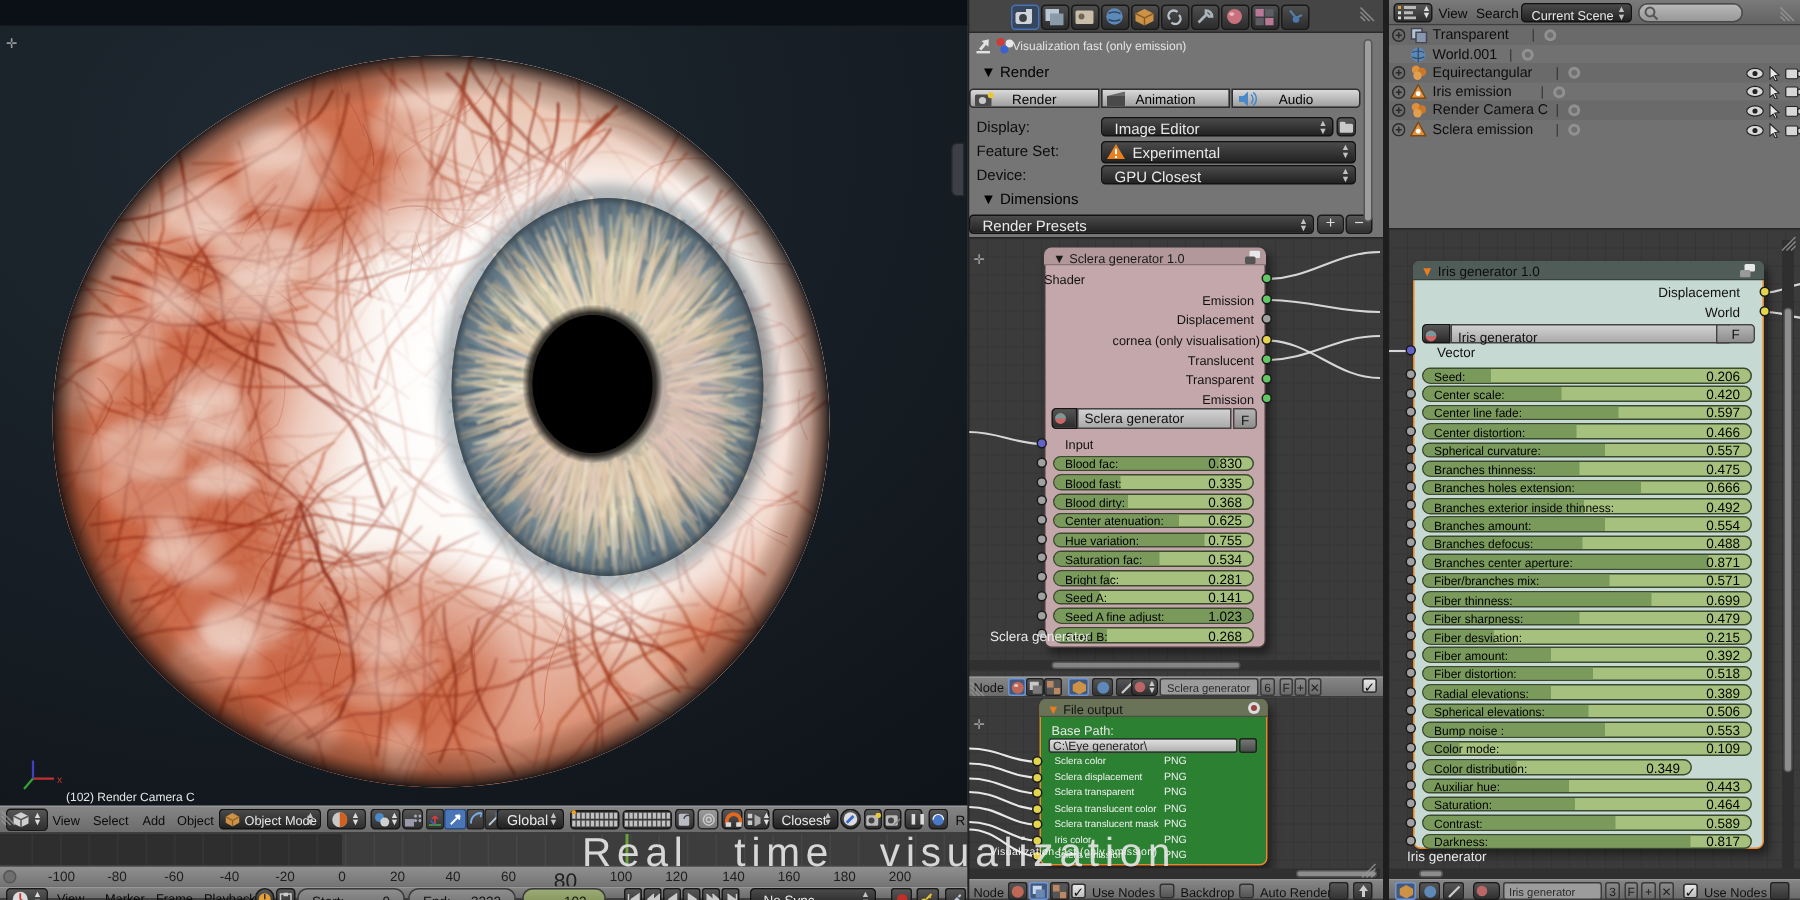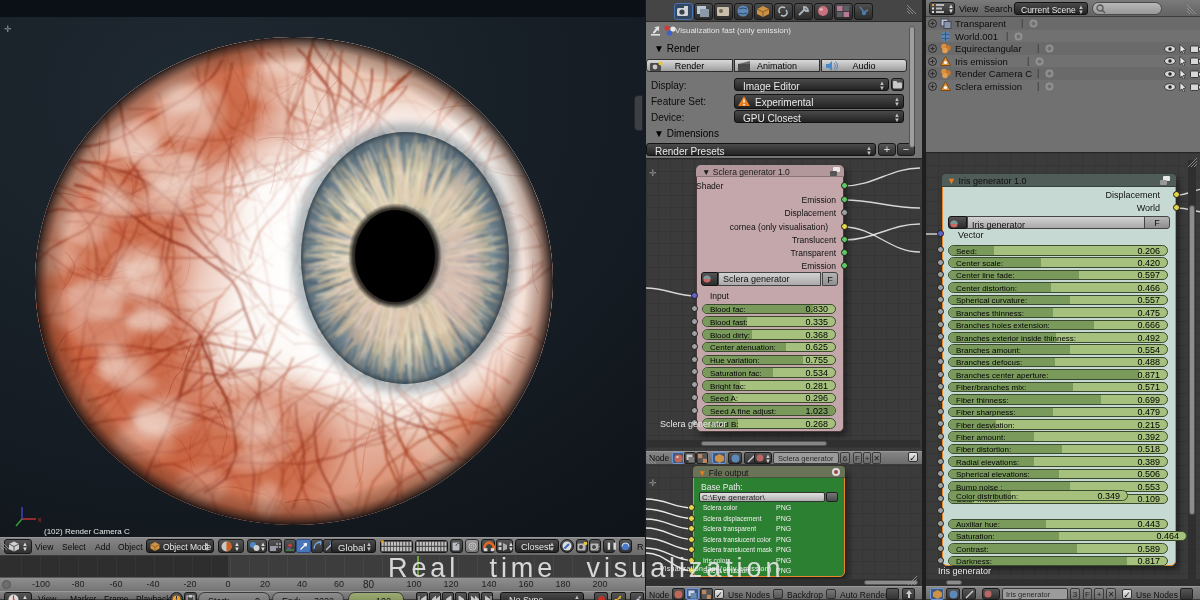--- a/index.html
+++ b/index.html
@@ -1569,21 +1569,21 @@
       <div class="abs" style="left:0;top:577px;width:645px;height:14px;background:linear-gradient(#8f8f8f,#747474);border-top:1px solid #5a5a5a"></div>
       <div class="txt" style="left:27px;top:579px;width:28px;text-align:center;font-size:9px;color:#1e1e1e">-100</div>
       <div class="txt" style="left:64px;top:579px;width:28px;text-align:center;font-size:9px;color:#1e1e1e">-80</div>
       <div class="txt" style="left:102px;top:579px;width:28px;text-align:center;font-size:9px;color:#1e1e1e">-60</div>
       <div class="txt" style="left:139px;top:579px;width:28px;text-align:center;font-size:9px;color:#1e1e1e">-40</div>
       <div class="txt" style="left:176px;top:579px;width:28px;text-align:center;font-size:9px;color:#1e1e1e">-20</div>
       <div class="txt" style="left:214px;top:579px;width:28px;text-align:center;font-size:9px;color:#1e1e1e">0</div>
       <div class="txt" style="left:251px;top:579px;width:28px;text-align:center;font-size:9px;color:#1e1e1e">20</div>
       <div class="txt" style="left:288px;top:579px;width:28px;text-align:center;font-size:9px;color:#1e1e1e">40</div>
       <div class="txt" style="left:325px;top:579px;width:28px;text-align:center;font-size:9px;color:#1e1e1e">60</div>
-      <div class="txt" style="left:363px;top:579px;width:28px;font-size:10px;color:#1e1e1e">80</div>
+      <div class="txt" style="left:363px;top:579px;width:28px;text-align:center;font-size:14px;color:#1e1e1e">80</div>
       <div class="txt" style="left:400px;top:579px;width:28px;text-align:center;font-size:9px;color:#1e1e1e">100</div>
       <div class="txt" style="left:437px;top:579px;width:28px;text-align:center;font-size:9px;color:#1e1e1e">120</div>
       <div class="txt" style="left:475px;top:579px;width:28px;text-align:center;font-size:9px;color:#1e1e1e">140</div>
       <div class="txt" style="left:512px;top:579px;width:28px;text-align:center;font-size:9px;color:#1e1e1e">160</div>
       <div class="txt" style="left:549px;top:579px;width:28px;text-align:center;font-size:9px;color:#1e1e1e">180</div>
       <div class="txt" style="left:586px;top:579px;width:28px;text-align:center;font-size:9px;color:#1e1e1e">200</div>
       <div class="abs pill" style="left:2px;top:580px;width:9px;height:9px;border-radius:50%;background:#6e6e6e"></div>
       <div class="hbar" style="left:0;top:591px;width:645px;height:9px"></div>
       <div class="ibtn" style="left:4px;top:592px;width:28px;height:14px"></div>
       <svg class="abs" style="left:8px;top:594px" width="11" height="11">
@@ -1789,21 +1789,21 @@
       <svg class="abs" style="left:184px;top:167px" width="11" height="9">
         <rect x="3" y="0" width="7" height="5" rx="1" fill="#e8e8e8"></rect>
         <rect x="0" y="4" width="7" height="5" rx="1" fill="#555"></rect>
       </svg>
       <div class="txt" style="left:50px;top:181px;width:140px;text-align:left;font-size:8.5px;color:#111">Shader</div>
       <div class="sock" style="left:195px;top:182.0px;background:#63c763"></div>
       <div class="txt" style="left:50px;top:195px;width:140px;text-align:right;font-size:8.5px;color:#111">Emission</div>
       <div class="sock" style="left:195px;top:196.0px;background:#63c763"></div>
       <div class="txt" style="left:50px;top:208px;width:140px;text-align:right;font-size:8.5px;color:#111">Displacement</div>
       <div class="sock" style="left:195px;top:209.0px;background:#a0a0a0"></div>
-      <div class="txt" style="left:50px;top:222px;width:132px;text-align:right;font-size:8.5px;color:#111">cornea (only visualisation)</div>
+      <div class="txt" style="left:50px;top:222px;width:144px;text-align:right;font-size:8.5px;color:#111">cornea (only visualisation)</div>
       <div class="sock" style="left:195px;top:223.0px;background:#e3d44c"></div>
       <div class="txt" style="left:50px;top:235px;width:140px;text-align:right;font-size:8.5px;color:#111">Translucent</div>
       <div class="sock" style="left:195px;top:236.0px;background:#63c763"></div>
       <div class="txt" style="left:50px;top:248px;width:140px;text-align:right;font-size:8.5px;color:#111">Transparent</div>
       <div class="sock" style="left:195px;top:249.0px;background:#63c763"></div>
       <div class="txt" style="left:50px;top:261px;width:140px;text-align:right;font-size:8.5px;color:#111">Emission</div>
       <div class="sock" style="left:195px;top:262.0px;background:#63c763"></div>
       <div class="abs" style="left:55px;top:272px;width:17px;height:14px;background:linear-gradient(#555,#2b2b2b);border:1px solid #151515;border-radius:3px 0 0 3px"></div>
       <svg class="abs" style="left:57px;top:275px" width="9" height="9">
         <circle cx="4" cy="4" r="3.6" fill="#c66"></circle>
@@ -1852,21 +1852,21 @@
       <div class="sock" style="left:45px;top:368.4px;background:#a0a0a0"></div>
       <div class="slider" style="left:56px;top:380.0px;width:134px">
         <div class="fill" style="width:28.1%"></div>
         <span class="lab">Bright fac:</span>
         <span class="val">0.281</span>
       </div>
       <div class="sock" style="left:45px;top:381.2px;background:#a0a0a0"></div>
       <div class="slider" style="left:56px;top:392.7px;width:134px">
         <div class="fill" style="width:22.8%"></div>
         <span class="lab">Seed A:</span>
-        <span class="val">0.296</span>
+        <span class="val">0.141</span>
       </div>
       <div class="sock" style="left:45px;top:393.9px;background:#a0a0a0"></div>
       <div class="slider" style="left:56px;top:405.4px;width:134px">
         <div class="fill" style="width:100.0%"></div>
         <span class="lab">Seed A fine adjust:</span>
         <span class="val">1.023</span>
       </div>
       <div class="sock" style="left:45px;top:406.6px;background:#a0a0a0"></div>
       <div class="slider" style="left:56px;top:418.2px;width:134px">
         <div class="fill" style="width:26.8%"></div>
@@ -2295,33 +2295,33 @@
         <span class="lab">Bump noise :</span>
         <span class="val">0.553</span>
       </div>
       <div class="sock" style="left:11px;top:482.4px;background:#a0a0a0"></div>
       <div class="slider" style="left:22px;top:493.6px;width:220px">
         <div class="fill" style="width:10.9%"></div>
         <span class="lab">Color mode:</span>
         <span class="val">0.109</span>
       </div>
       <div class="sock" style="left:11px;top:494.8px;background:#a0a0a0"></div>
-      <div class="slider" style="left:22px;top:490px;width:180px">
+      <div class="slider" style="left:22px;top:506.0px;width:180px">
         <div class="fill" style="width:34.9%"></div>
         <span class="lab">Color distribution:</span>
         <span class="val">0.349</span>
       </div>
       <div class="sock" style="left:11px;top:507.2px;background:#a0a0a0"></div>
       <div class="slider" style="left:22px;top:518.5px;width:220px">
         <div class="fill" style="width:44.3%"></div>
         <span class="lab">Auxiliar hue:</span>
         <span class="val">0.443</span>
       </div>
       <div class="sock" style="left:11px;top:519.7px;background:#a0a0a0"></div>
-      <div class="slider" style="left:22px;top:530.9px;width:239px">
+      <div class="slider" style="left:22px;top:530.9px;width:220px">
         <div class="fill" style="width:46.4%"></div>
         <span class="lab">Saturation:</span>
         <span class="val">0.464</span>
       </div>
       <div class="sock" style="left:11px;top:532.1px;background:#a0a0a0"></div>
       <div class="slider" style="left:22px;top:543.3px;width:220px">
         <div class="fill" style="width:58.9%"></div>
         <span class="lab">Contrast:</span>
         <span class="val">0.589</span>
       </div>

